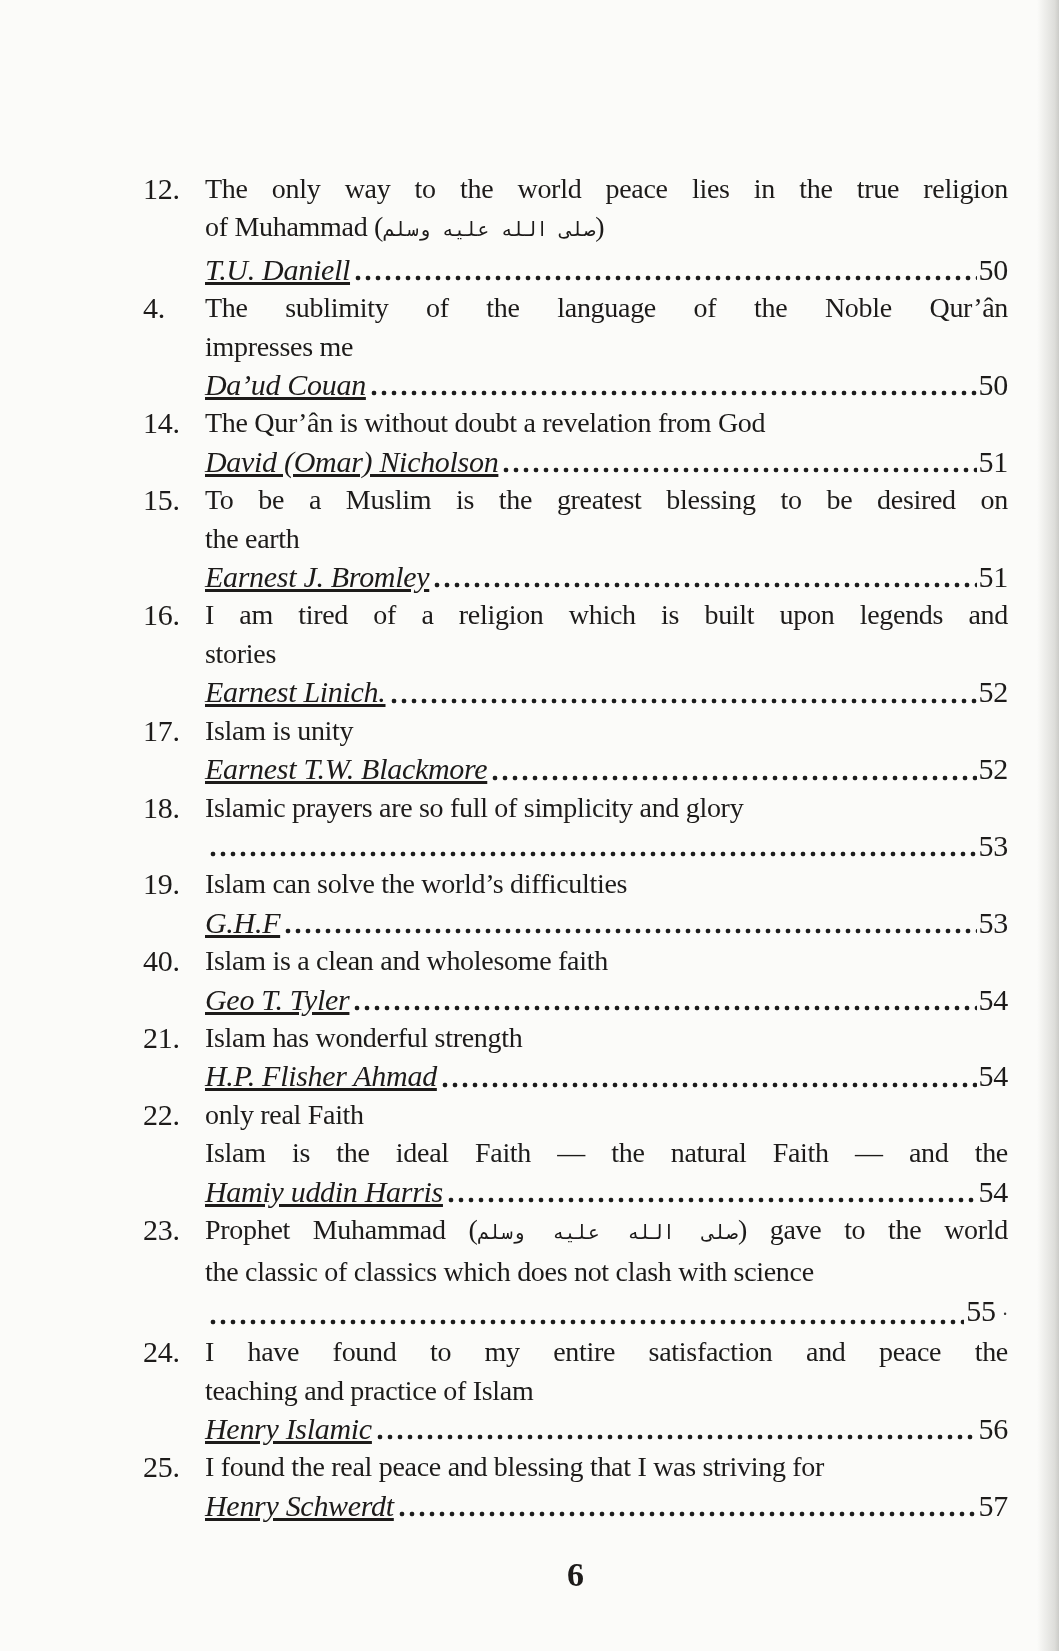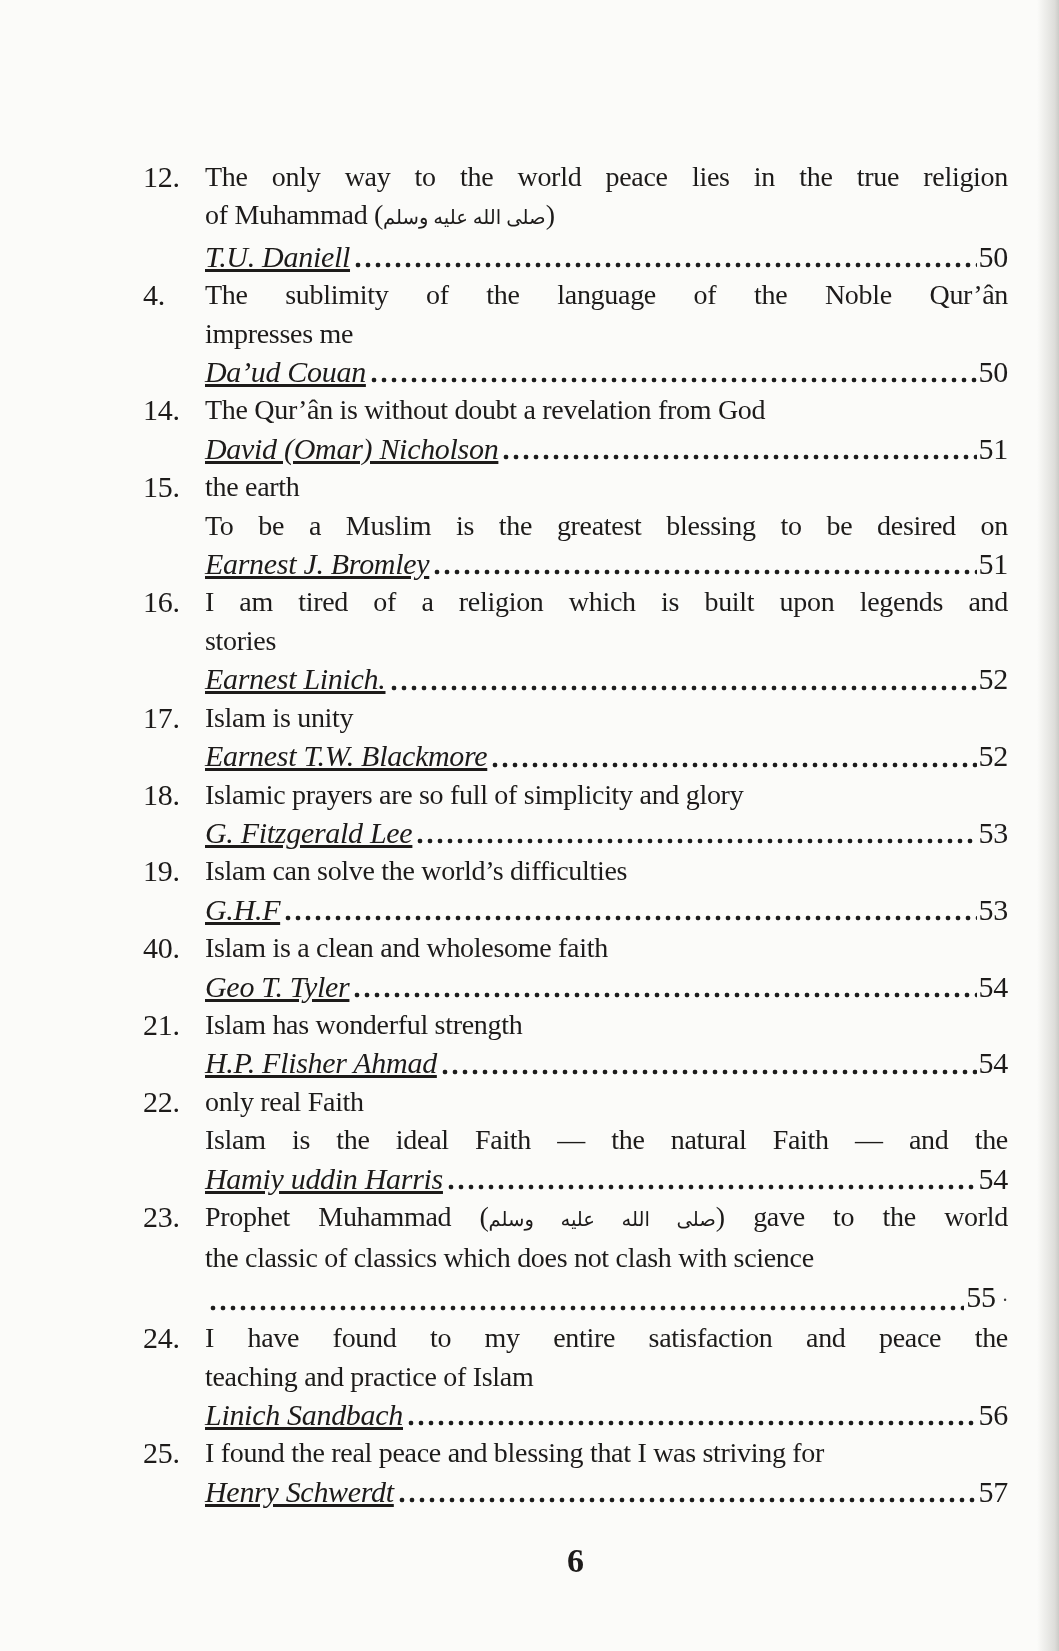--- a/index.html
+++ b/index.html
@@ -10,21 +10,21 @@
     color: #1d1b1a;
     position: relative;
     overflow: hidden;
   }
   .scan-edge {
     position: absolute; top: 0; right: 0; bottom: 0; width: 22px;
     background: linear-gradient(to right, rgba(185,185,180,0), rgba(185,185,180,0.45) 80%, rgba(165,165,160,0.55));
     pointer-events: none;
   }
   .toc {
-    position: absolute; left: 0; top: 4px;
+    position: absolute; left: 0; top: 16px;
     width: 100%;
     box-sizing: border-box;
     padding: 154px 51px 0 143px;
   }
   .entry { display: flex; }
   .num {
     flex: 0 0 62px; width: 62px;
     font-size: 30px; line-height: 38.4px;
     letter-spacing: -0.2px;
   }
@@ -33,21 +33,21 @@
     font-size: 28px; line-height: 38.4px;
     letter-spacing: -0.3px;
     white-space: normal;
   }
   .title-line.justified {
     text-align: justify;
     text-align-last: justify;
     text-justify: inter-word;
   }
   .ar {
-    font-family: Liberation Serif, serif;
+    font-family: Liberation Mono, monospace;
     font-size: 0.70em;
     letter-spacing: 0;
   }
   .author-line {
     display: flex; align-items: baseline;
     font-size: 30px; line-height: 38.4px;
     letter-spacing: -0.3px;
   }
   .author { font-style: italic; white-space: nowrap; text-decoration: underline; }
   .leader {
@@ -106,22 +106,22 @@
           <div class="author-line">
             <span class="author">David (Omar) Nicholson</span>
             <span class="leader"></span>
             <span class="pageref">51</span>
           </div>
         </div>
       </div>
       <div class="entry">
         <span class="num">15.</span>
         <div class="entry-body">
+          <div class="title-line justified">To be a Muslim is the greatest blessing to be desired on</div>
           <div class="title-line">the earth</div>
-          <div class="title-line justified">To be a Muslim is the greatest blessing to be desired on</div>
           <div class="author-line">
             <span class="author">Earnest J. Bromley</span>
             <span class="leader"></span>
             <span class="pageref">51</span>
           </div>
         </div>
       </div>
       <div class="entry">
         <span class="num">16.</span>
         <div class="entry-body">
@@ -143,21 +143,20 @@
             <span class="leader"></span>
             <span class="pageref">52</span>
           </div>
         </div>
       </div>
       <div class="entry">
         <span class="num">18.</span>
         <div class="entry-body">
           <div class="title-line">Islamic prayers are so full of simplicity and glory</div>
           <div class="author-line">
-            <span class="author">G. Fitzgerald Lee</span>
             <span class="leader"></span>
             <span class="pageref">53</span>
           </div>
         </div>
       </div>
       <div class="entry">
         <span class="num">19.</span>
         <div class="entry-body">
           <div class="title-line">Islam can solve the world’s difficulties</div>
           <div class="author-line">
@@ -212,21 +211,21 @@
             <span class="stray">·</span>
           </div>
         </div>
       </div>
       <div class="entry">
         <span class="num">24.</span>
         <div class="entry-body">
           <div class="title-line justified">I have found to my entire satisfaction and peace the</div>
           <div class="title-line">teaching and practice of Islam</div>
           <div class="author-line">
-            <span class="author">Linich Sandbach</span>
+            <span class="author">Henry Islamic</span>
             <span class="leader"></span>
             <span class="pageref">56</span>
           </div>
         </div>
       </div>
       <div class="entry">
         <span class="num">25.</span>
         <div class="entry-body">
           <div class="title-line">I found the real peace and blessing that I was striving for</div>
           <div class="author-line">

